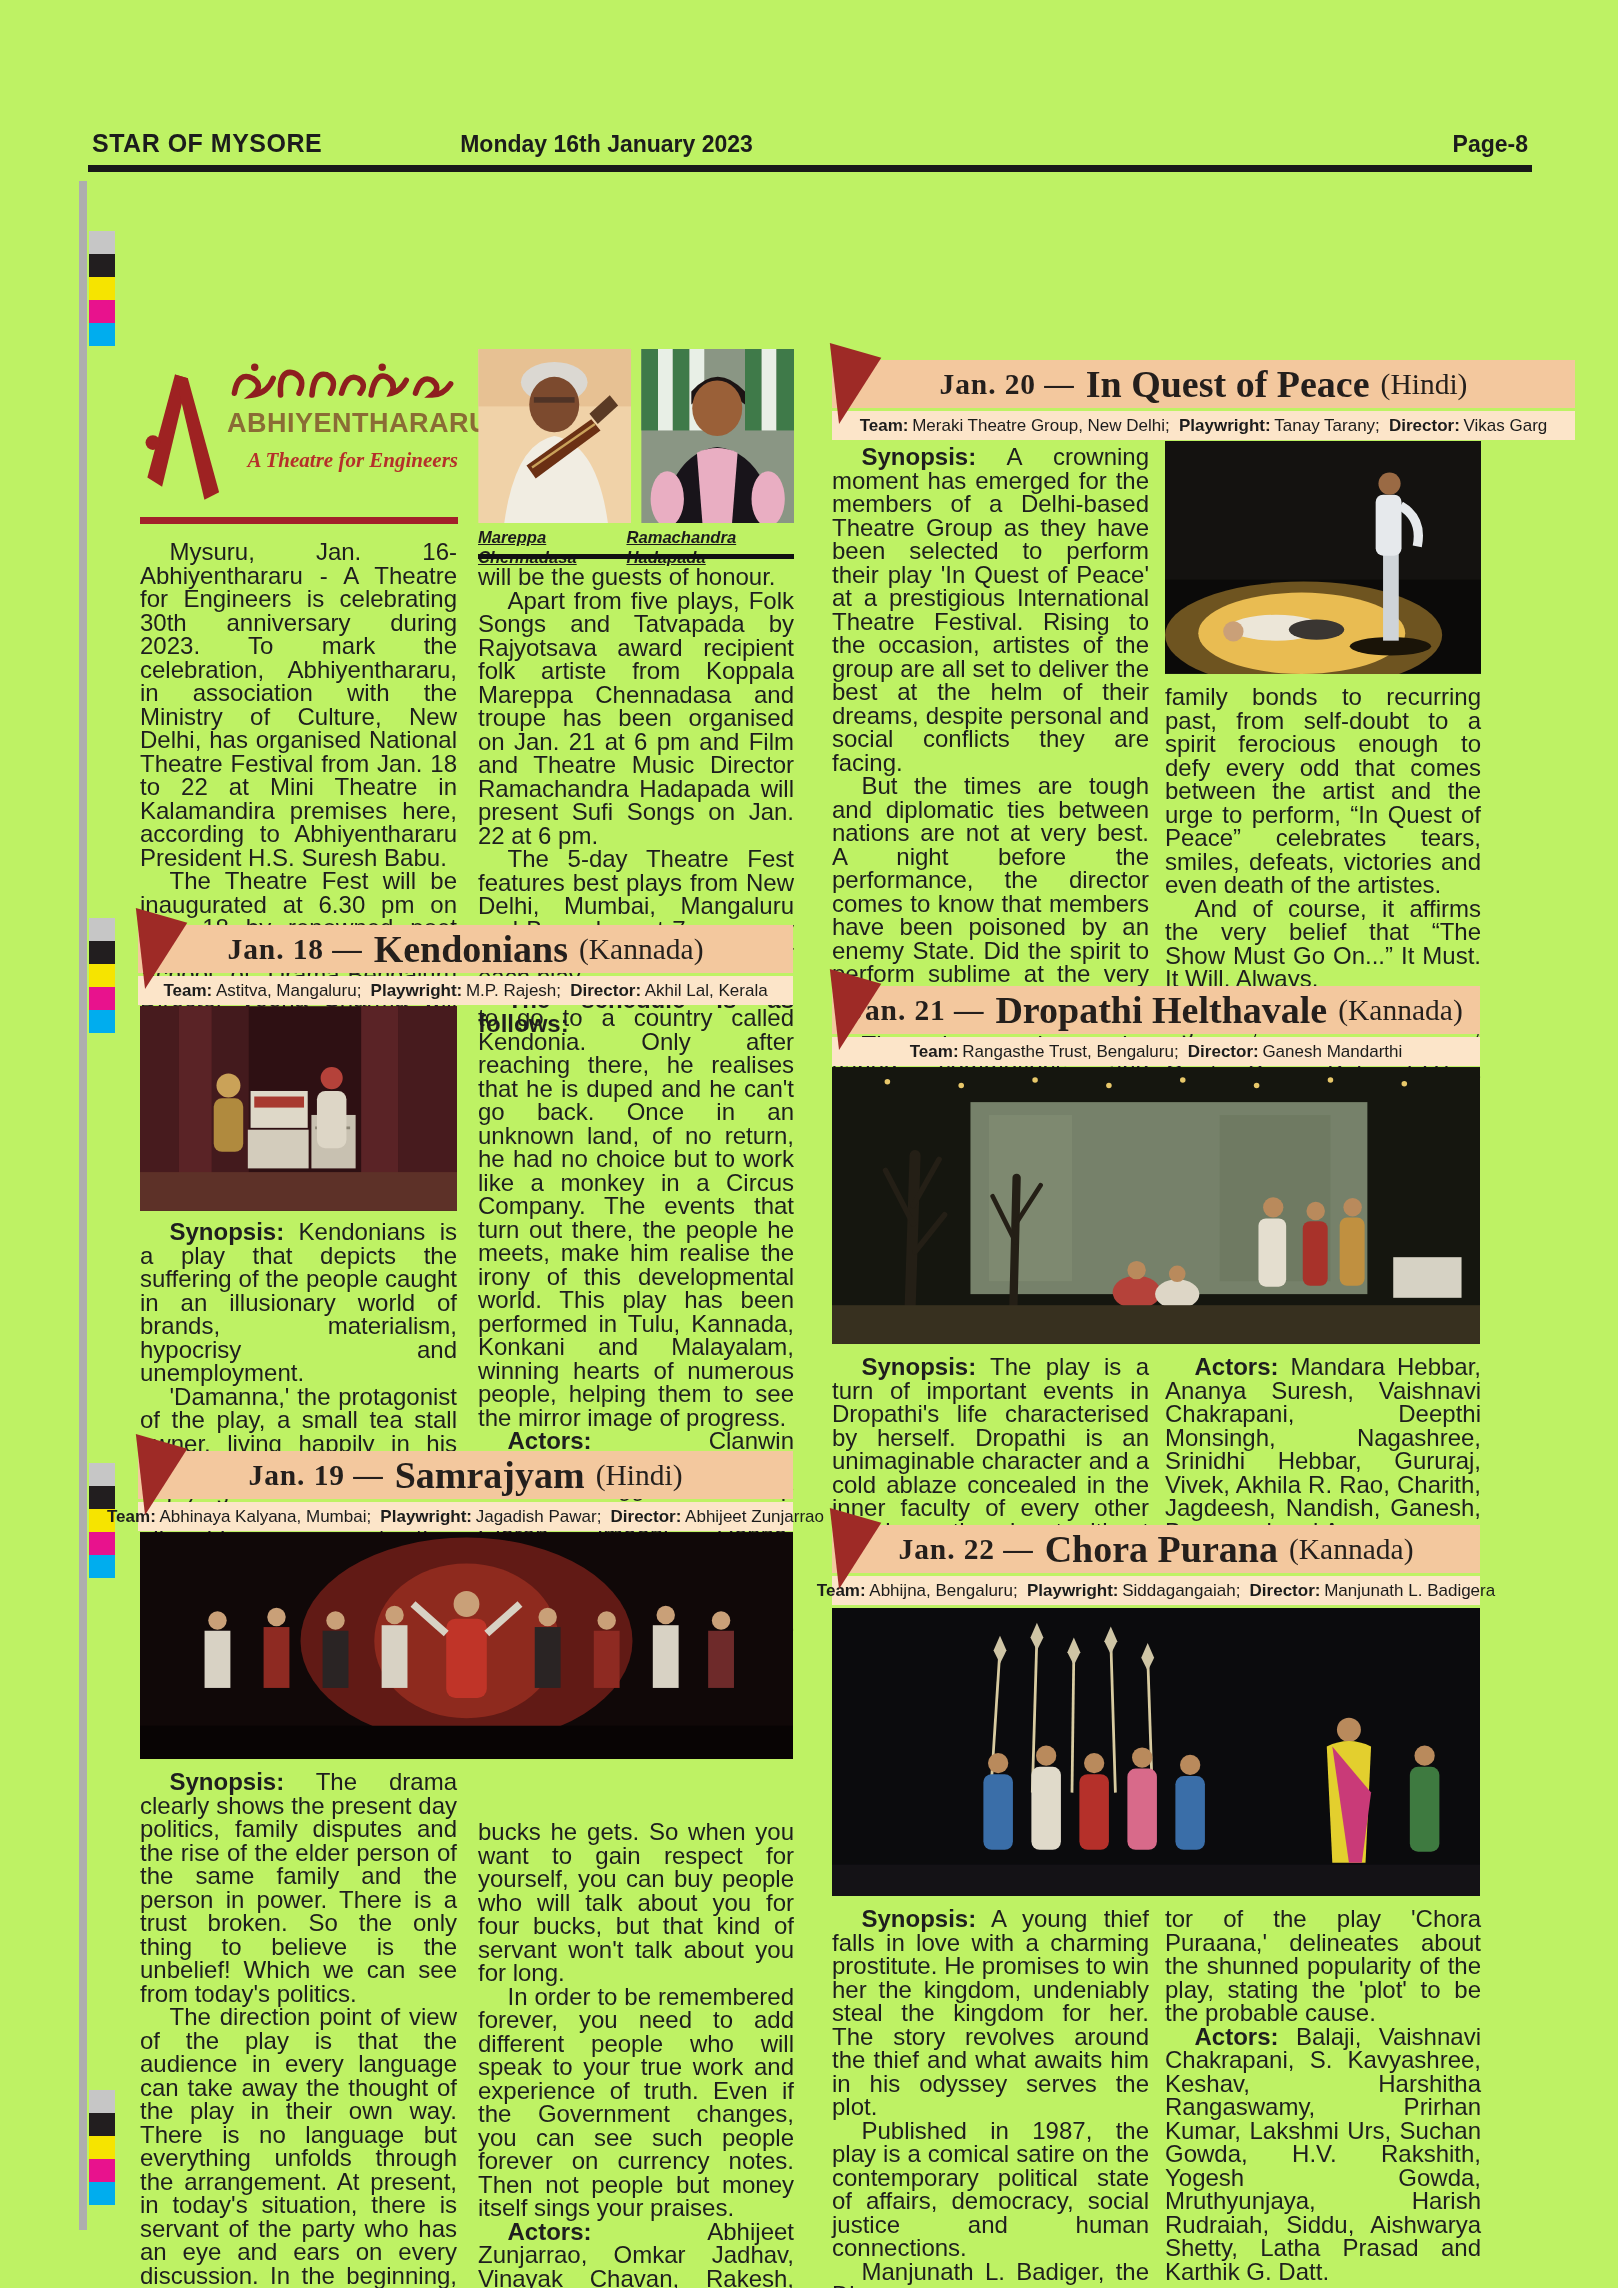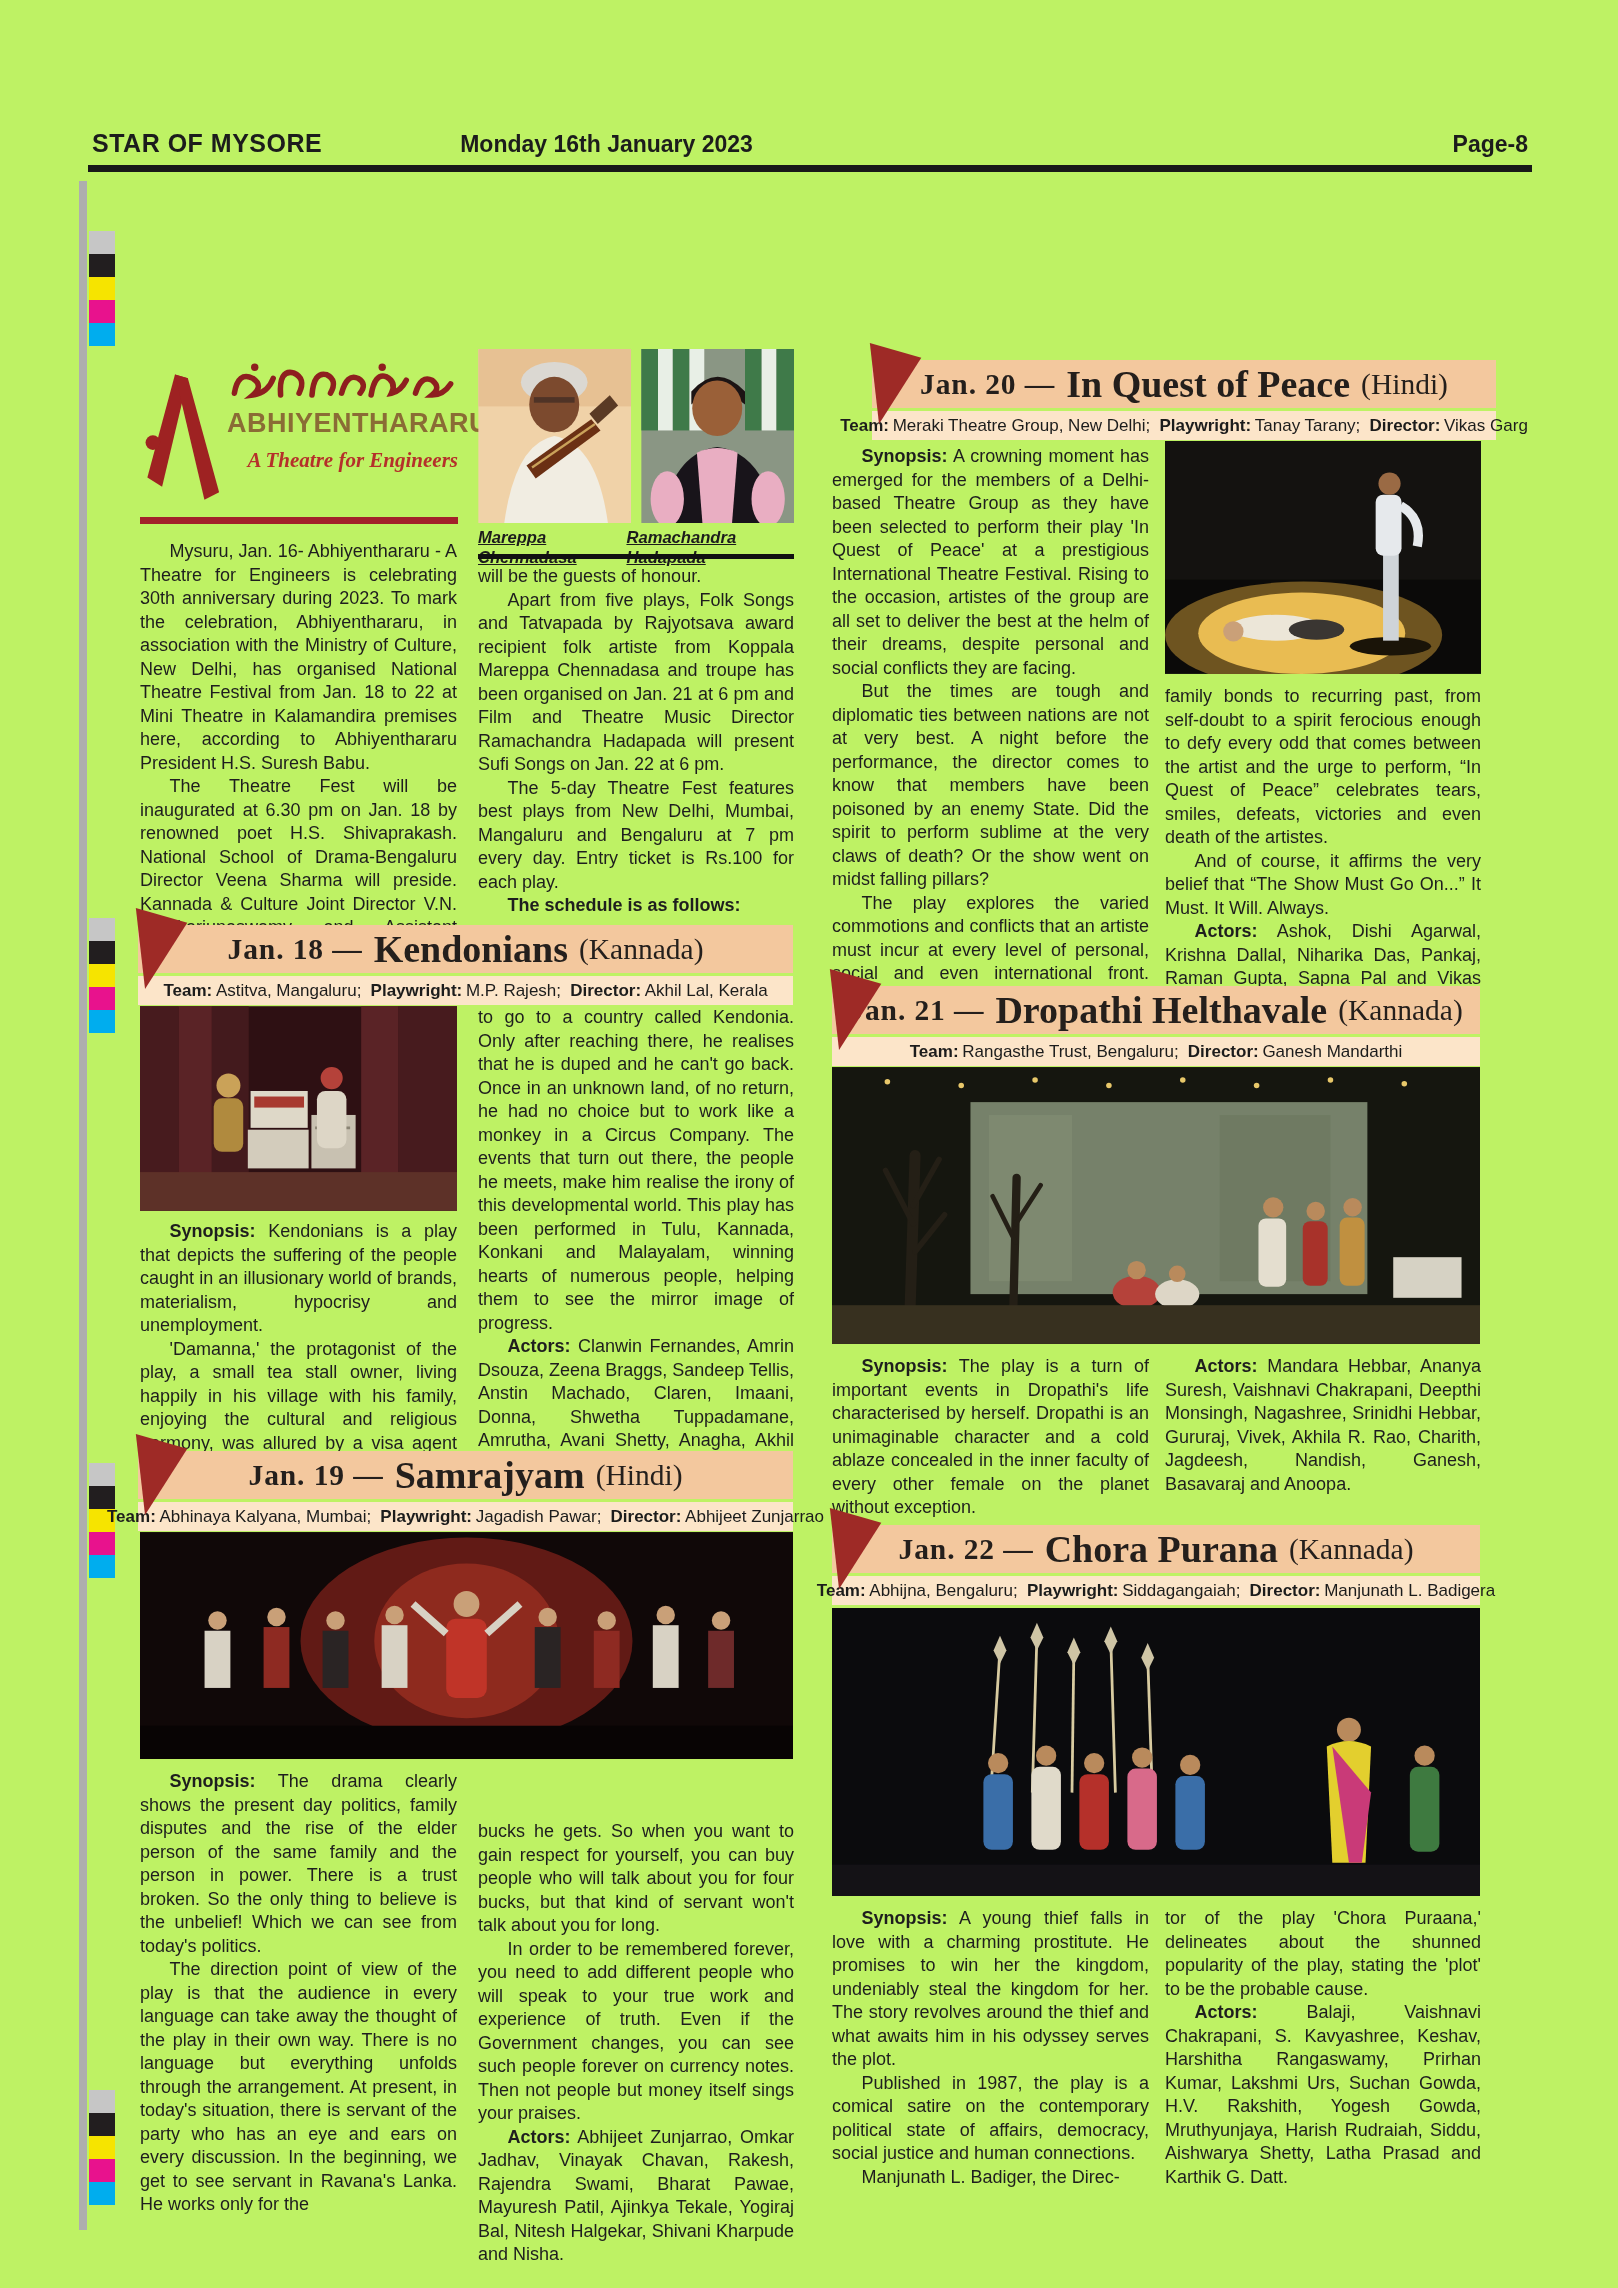--- a/index.html
+++ b/index.html
@@ -36,21 +36,21 @@
   .logo-rule { position:absolute; left:140px; top:517px; width:318px; height:6.5px; background:#a2222a; }
 
   
   .portraits { position:absolute; left:478px; top:349px; width:316px; height:174px; display:flex; gap:9.2px; }
   .portraits svg { flex:1; height:100%; }
   .cap-row { position:absolute; left:478px; top:528px; width:316px; display:flex; justify-content:space-between; font-size:16.6px; font-weight:bold; font-style:italic; }
   .cap-row span { text-decoration:underline; }
   .cap-rule { position:absolute; left:478px; top:554px; width:316px; height:4.6px; background:#111; }
 
   
-  .col { position:absolute; text-align:justify; font-size:18px; line-height:23.5px; color:#1e1e1e; }
+  .col { position:absolute; text-align:justify; font-size:24px; line-height:23.5px; color:#1e1e1e; }
   .col p { margin:0; }
   .col p.ind { text-indent:29.5px; }
   .col p.noind { text-indent:0; }
   .col b.lead { font-weight:bold; }
   .col p.boldline { font-weight:bold; }
 
   
   .sec { position:absolute; }
   .sec .band1 {
     position:relative; background:#f3c89e; height:48px;
@@ -289,21 +289,21 @@
   <div class="col" style="left:140px; top:1770px; width:317px;">
     <p class="ind"><b class="lead">Synopsis:</b> <span>The drama clearly shows the present day politics, family disputes and the rise of the elder person of the same family and the person in power. There is a trust broken. So the only thing to believe is the unbelief! Which we can see from today's politics.</span></p>
     <p class="ind"><b class="lead"></b> <span>The direction point of view of the play is that the audience in every language can take away the thought of the play in their own way. There is no language but everything unfolds through the arrangement. At present, in today's situation, there is servant of the party who has an eye and ears on every discussion. In the beginning, we get to see servant in Ravana's Lanka. He works only for the</span></p>
   </div>
   <div class="col" style="left:478px; top:1820px; width:316px;">
     <p class="noind"><b class="lead"></b> <span>bucks he gets. So when you want to gain respect for yourself, you can buy people who will talk about you for four bucks, but that kind of servant won't talk about you for long.</span></p>
     <p class="ind"><b class="lead"></b> <span>In order to be remembered forever, you need to add different people who will speak to your true work and experience of truth. Even if the Government changes, you can see such people forever on currency notes. Then not people but money itself sings your praises.</span></p>
     <p class="ind"><b class="lead">Actors:</b> <span>Abhijeet Zunjarrao, Omkar Jadhav, Vinayak Chavan, Rakesh, Rajendra Swami, Bharat Pawae, Mayuresh Patil, Ajinkya Tekale, Yogiraj Bal, Nitesh Halgekar, Shivani Kharpude and Nisha.</span></p>
   </div>
 
-  <div class="sec" style="left:872px; top:360px; width:624px;">
+  <div class="sec" style="left:832px; top:360px; width:743px;">
     <div class="flag">
       <svg viewBox="0 0 62 90">
           <polygon points="2,0 58,16 12,88" fill="#9e2a26"></polygon>
         </svg>
     </div>
     <div class="band1">
       <span class="d">Jan. 20 —</span>
       <span class="p">In Quest of Peace</span>
       <span class="l">(Hindi)</span>
     </div>

